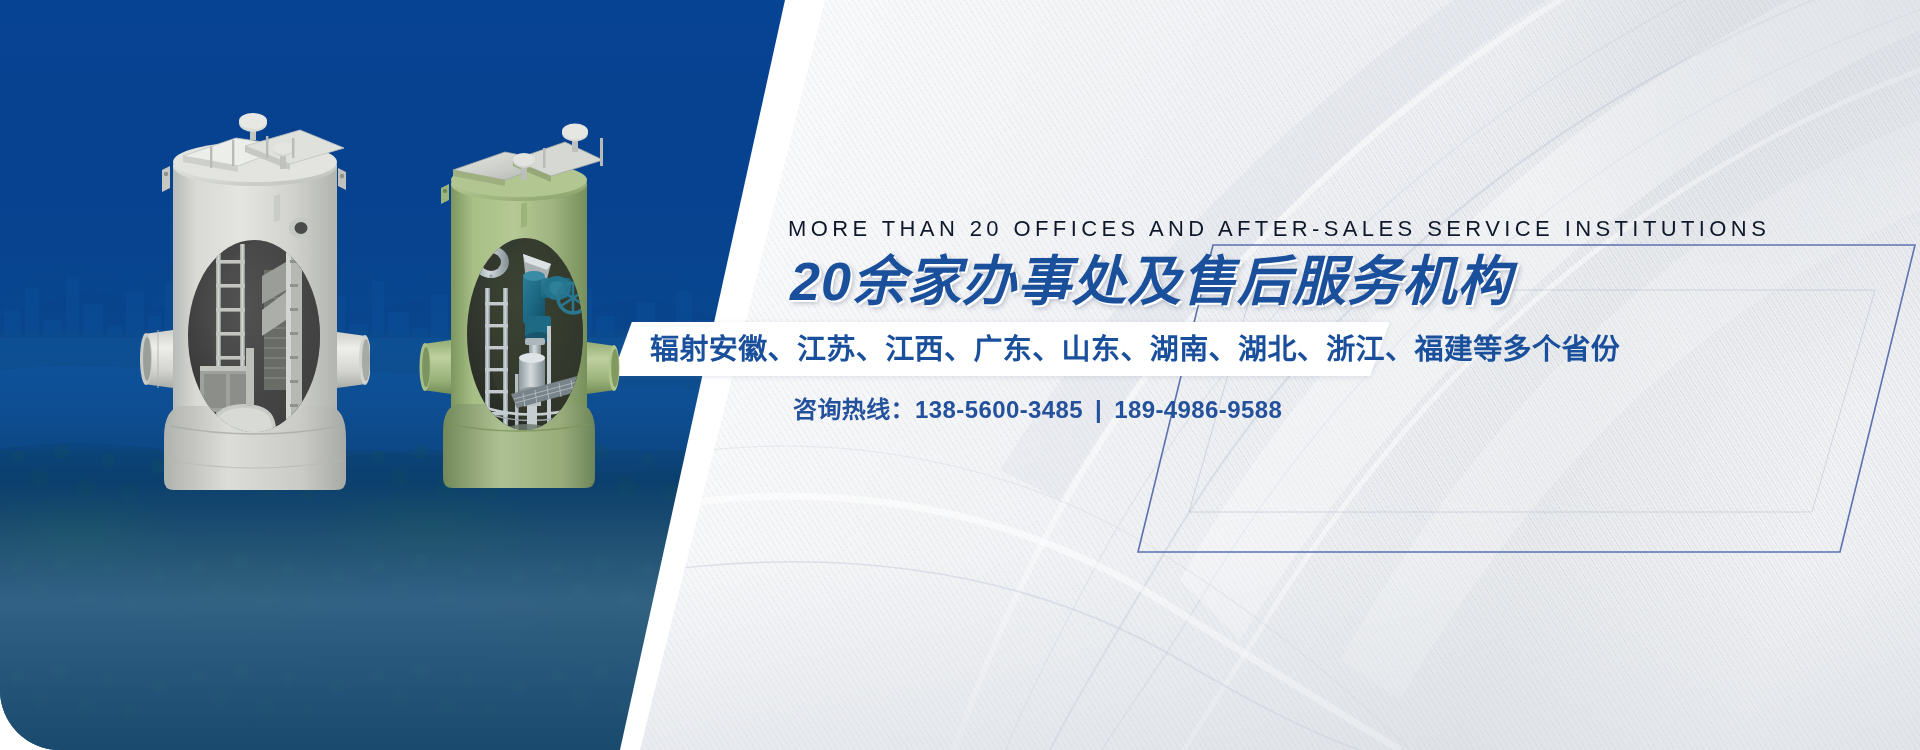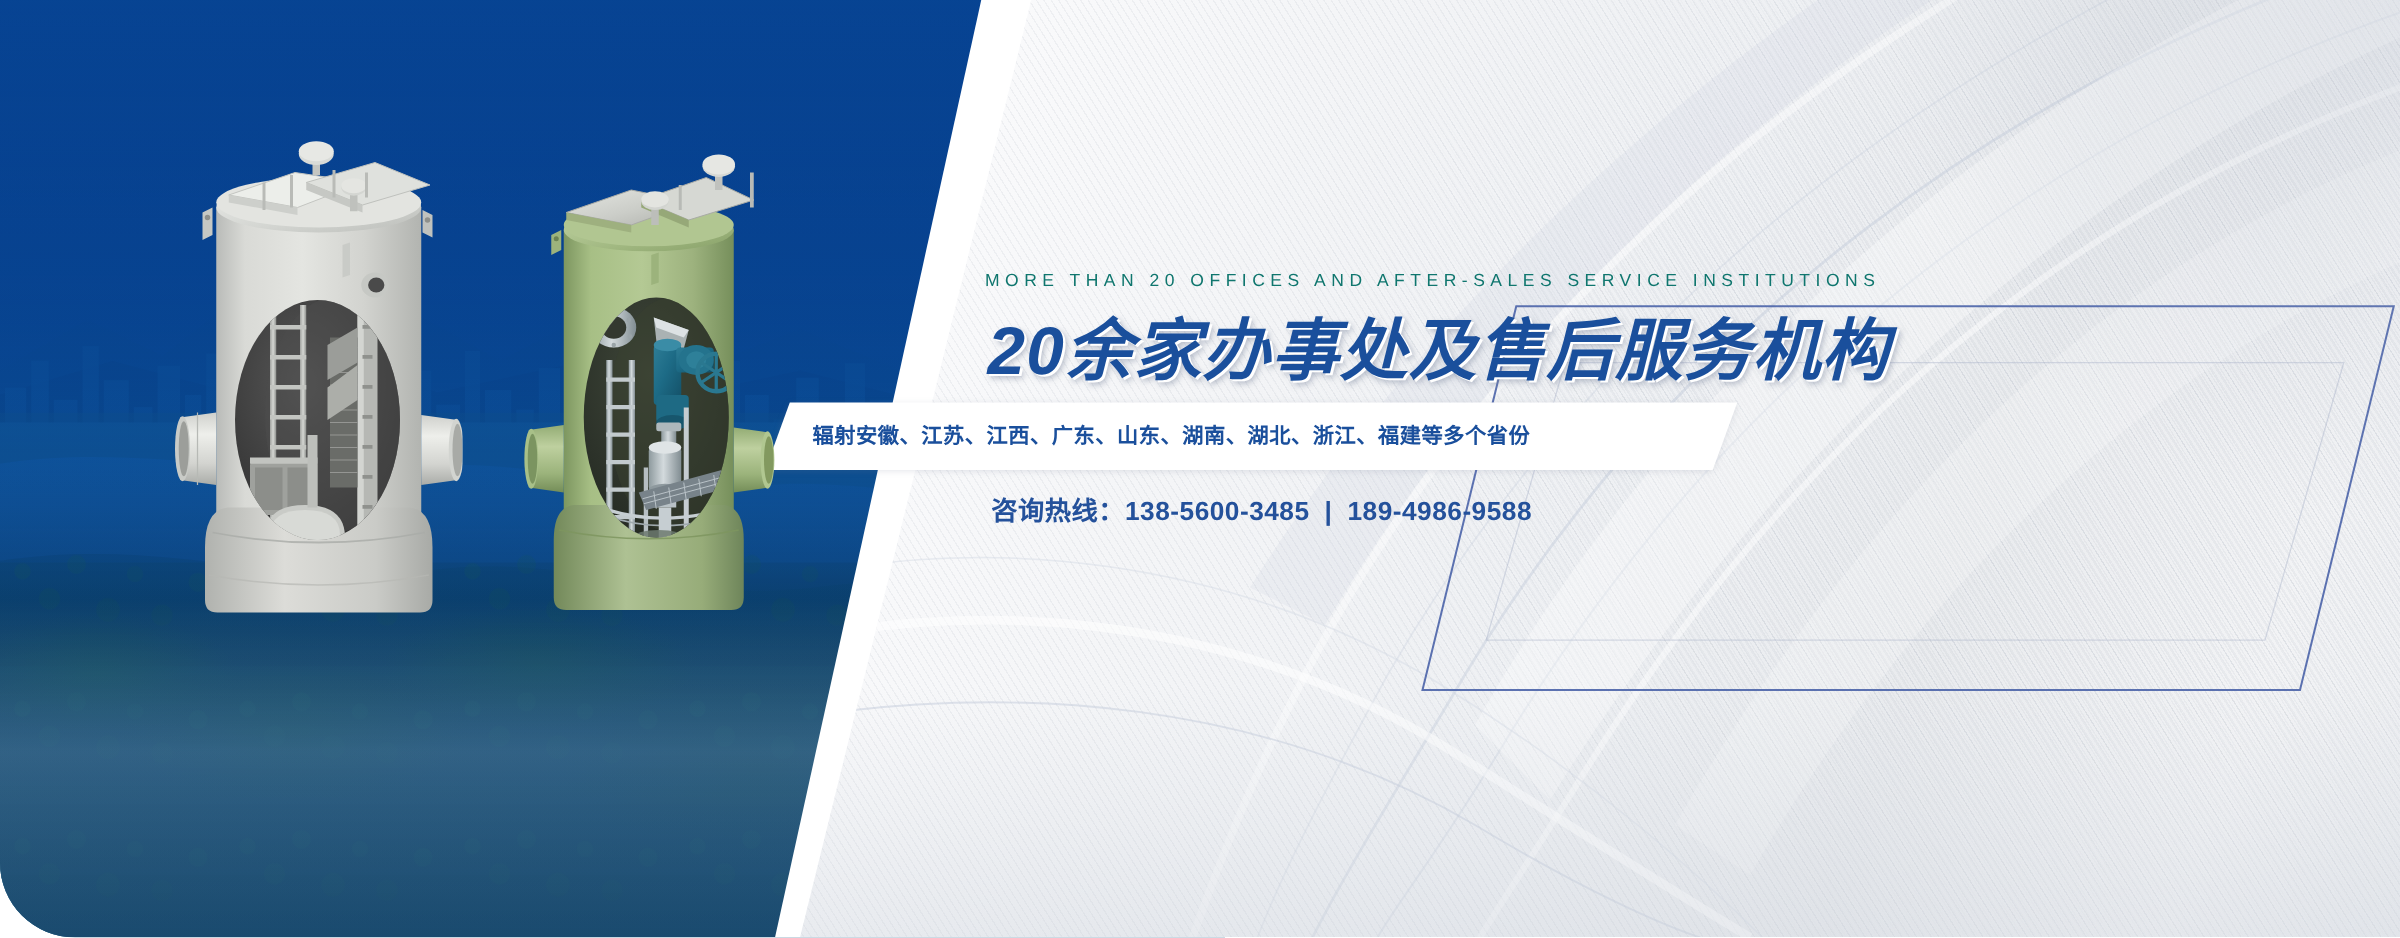--- a/index.html
+++ b/index.html
@@ -127,23 +127,23 @@
   }
   .bottom-shade{
     position:absolute; left:0; bottom:0; width:100%; height:200px;
     background:linear-gradient(180deg, rgba(210,215,222,0) 0%, rgba(205,211,220,.35) 100%);
   }
 
   
   .eyebrow{
     position:absolute;
     left:788px; top:216px;
-    font-size:14px;
+    font-size:22px;
     letter-spacing:4.4px;
-    color:#0f766e;
+    color:#0f172a;
     font-weight:400;
     white-space:nowrap;
   }
   .headline{
     position:absolute;
     left:790px; top:248px;
     font-size:54px;
     line-height:66px;
     font-weight:bold;
     color:#1a4f9c;
@@ -158,32 +158,32 @@
     position:absolute;
     left:622px; top:322px;
     width:758px; height:54px;
     background:#ffffff;
     transform:skewX(-20deg);
     box-shadow:0 1px 5px rgba(110,122,145,.18);
   }
   .provinces{
     position:absolute;
     left:650px; top:333px;
-    font-size:17px;
+    font-size:29px;
     line-height:32px;
     font-weight:bold;
     color:#1a4f9c;
     letter-spacing:.4px;
     white-space:nowrap;
     text-align:right;
   }
   .hotline{
     position:absolute;
     left:793px; top:393px;
-    font-size:21px;
+    font-size:24px;
     line-height:34px;
     font-weight:bold;
     color:#24519b;
     letter-spacing:.4px;
     white-space:nowrap;
   }
   .hotline .sep{ padding:0 12px; color:#24519b; }
 
   
   .product{ position:absolute; }

